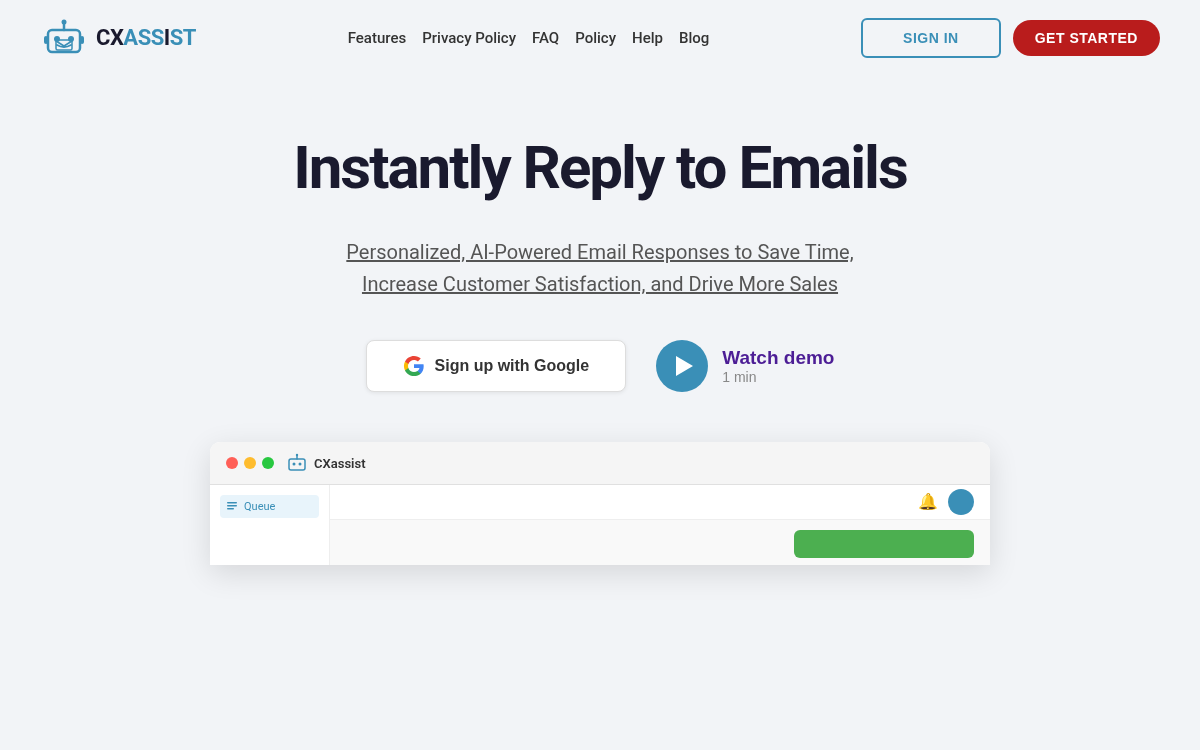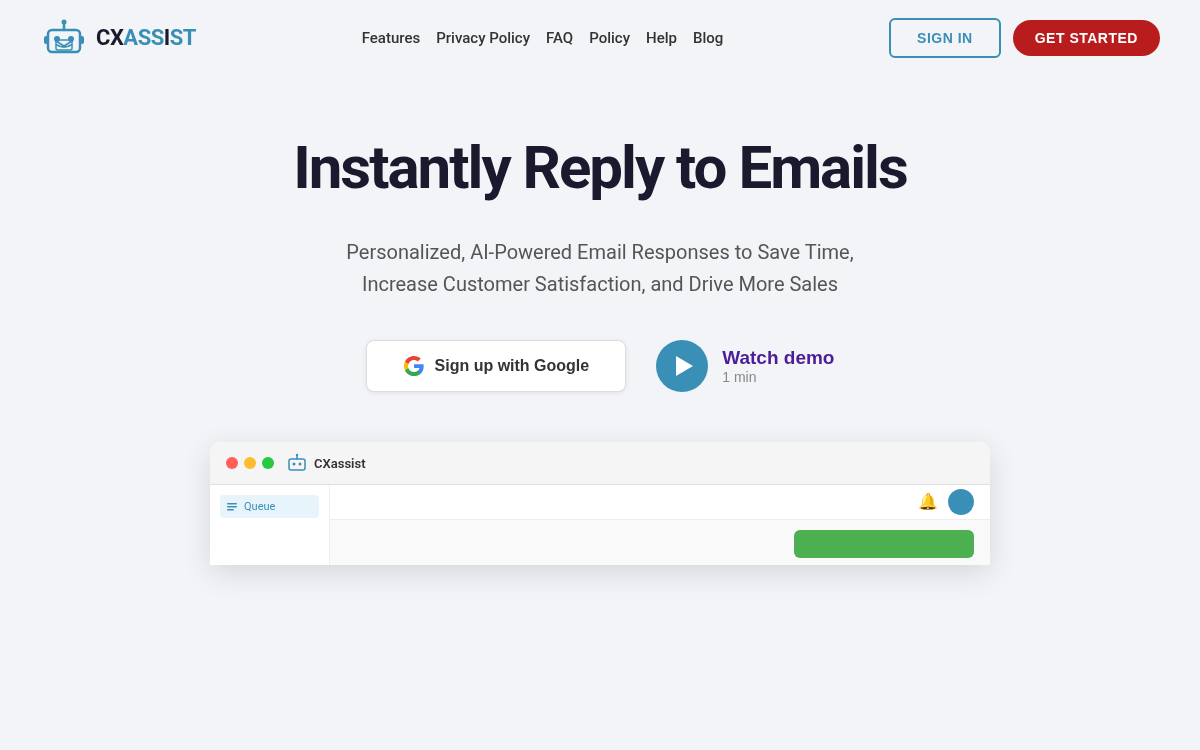--- a/index.html
+++ b/index.html
@@ -69,21 +69,21 @@
     .header-buttons {
       display: flex;
       gap: 12px;
       align-items: center;
     }
 
     .btn-signin {
       border: 2px solid #3a8fb7;
       color: #3a8fb7;
       background: transparent;
-      padding: 10px 26px;
+      padding: 10px 40px;
       border-radius: 6px;
       font-size: 14px;
       font-weight: 600;
       cursor: pointer;
       letter-spacing: 0.5px;
     }
 
     .btn-getstarted {
       background: #b91c1c;
       color: #fff;
@@ -122,20 +122,21 @@
       left: -10px;
       width: calc(100% + 20px);
     }
 
     .hero-subtitle {
       font-size: 20px;
       color: #555;
       line-height: 1.6;
       margin-top: 35px;
       margin-bottom: 40px;
+      text-decoration: underline;
     }
 
     .hero-buttons {
       display: flex;
       align-items: center;
       justify-content: center;
       gap: 30px;
       margin-bottom: 50px;
     }
 
@@ -261,21 +262,21 @@
 
     .preview-sidebar {
       width: 120px;
       background: #fff;
       border-right: 1px solid #eee;
       padding: 10px;
     }
 
     .preview-sidebar-item {
       display: flex;
-      align-items: center;
+      align-items: flex-start;
       gap: 6px;
       font-size: 11px;
       color: #555;
       padding: 5px 6px;
       border-radius: 4px;
     }
 
     .preview-sidebar-item.active {
       background: #e8f4fb;
       color: #3a8fb7;

